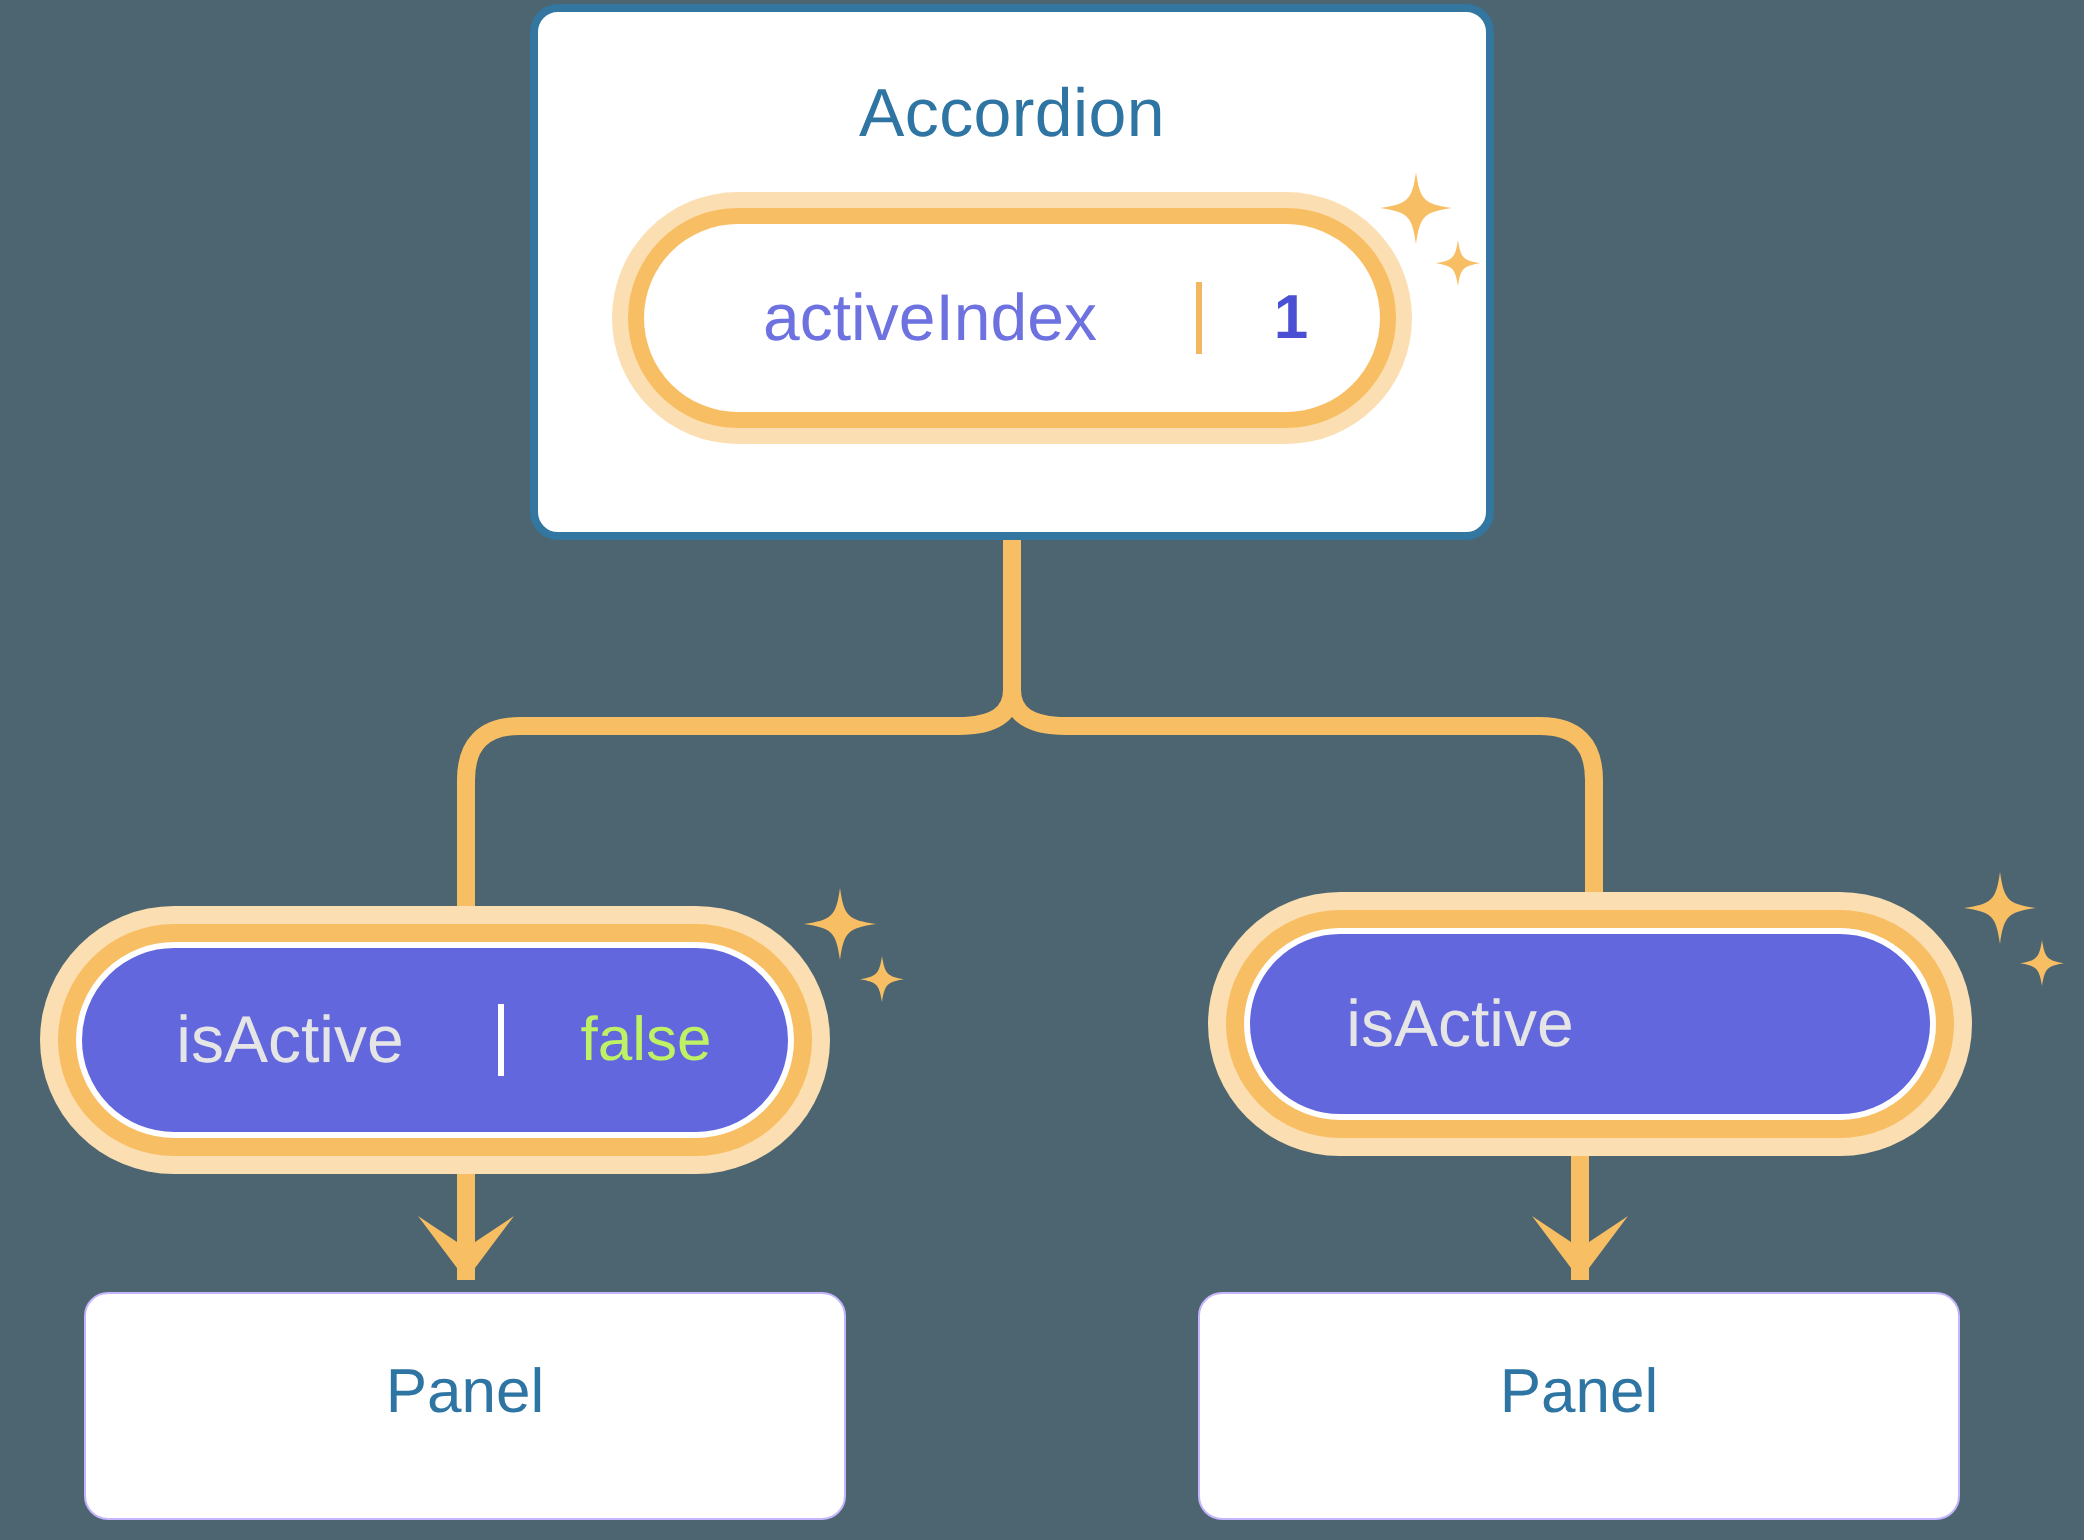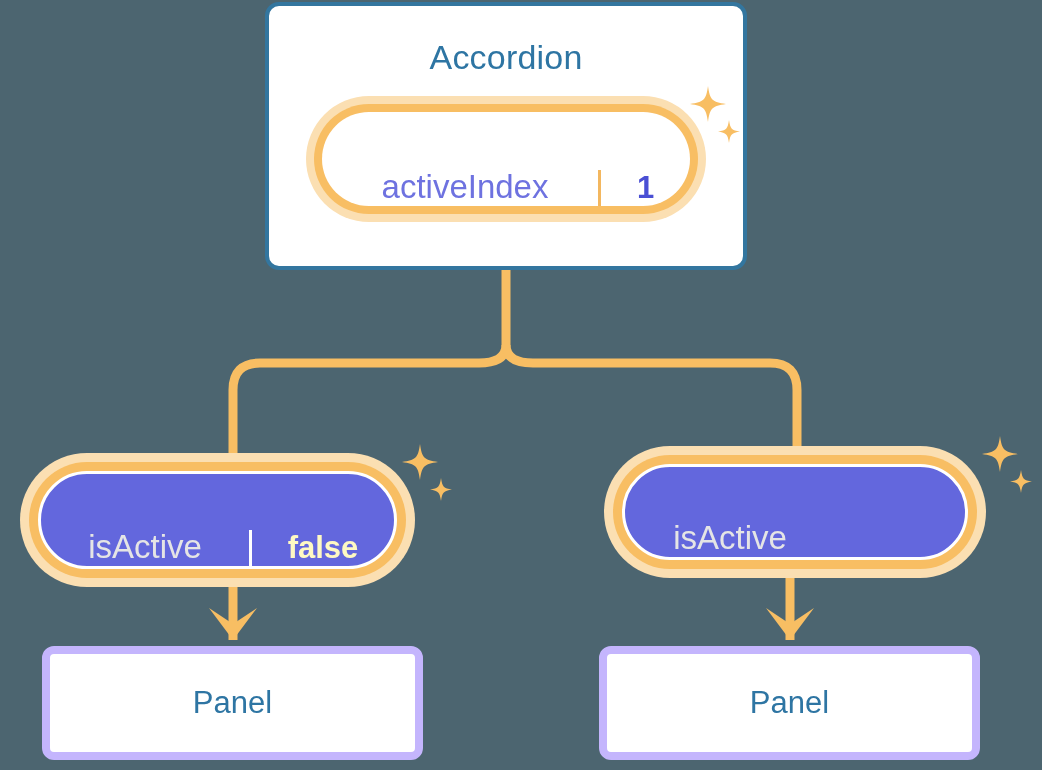--- a/index.html
+++ b/index.html
@@ -52,21 +52,21 @@
     letter-spacing: 0.2px;
   }
   #accordion-card .card-title { top: 32px; }
 
   
   .panel-card {
     position: absolute;
     width: 381px;
     height: 114px;
     background: #ffffff;
-    border: 8px solid #c4b5fd;
+    border: 1px solid #c4b5fd;
     border-radius: 12px;
     box-sizing: border-box;
   }
   #panel-left  { left: 42px;  top: 646px; }
   #panel-right { left: 599px; top: 646px; }
   .panel-label {
     position: absolute;
     left: 0; right: 0;
     top: 31px;
     text-align: center;
@@ -92,21 +92,21 @@
   .pill-ring {
     position: absolute;
     border-radius: 999px;
     background: #f8be63;
   }
   
   .pill-body {
     position: absolute;
     border-radius: 999px;
     display: flex;
-    align-items: flex-end;
+    align-items: center;
     overflow: hidden;
     box-sizing: border-box;
   }
   .pill-cell {
     display: flex;
     align-items: center;
     justify-content: center;
     box-sizing: border-box;
     white-space: nowrap;
   }
@@ -136,23 +136,23 @@
   
   .pill-filled .pill-body {
     background: #6367dd;
     border: 3px solid #ffffff;
   }
   .pill-filled .cell-key {
     color: #e5e5e5;
     font-size: 33px;
   }
   .pill-filled .cell-val {
-    color: #fef9c3;
+    color: #bef264;
     font-size: 31px;
-    font-weight: bold;
+    font-weight: normal;
     border-left: 3px solid #ffffff;
   }
 
   #pill-isactive-false { left: 20px; top: 453px; width: 395px; height: 134px; }
   #pill-isactive-false .pill-halo { left: 0;  top: 0;  width: 395px; height: 134px; }
   #pill-isactive-false .pill-ring { left: 9px; top: 9px; width: 377px; height: 116px; }
   #pill-isactive-false .pill-body { left: 18px; top: 18px; width: 359px; height: 98px; }
   #pill-isactive-false .cell-key { flex: 0 0 208px; }
   #pill-isactive-false .cell-val { flex: 1 1 auto; }
 

